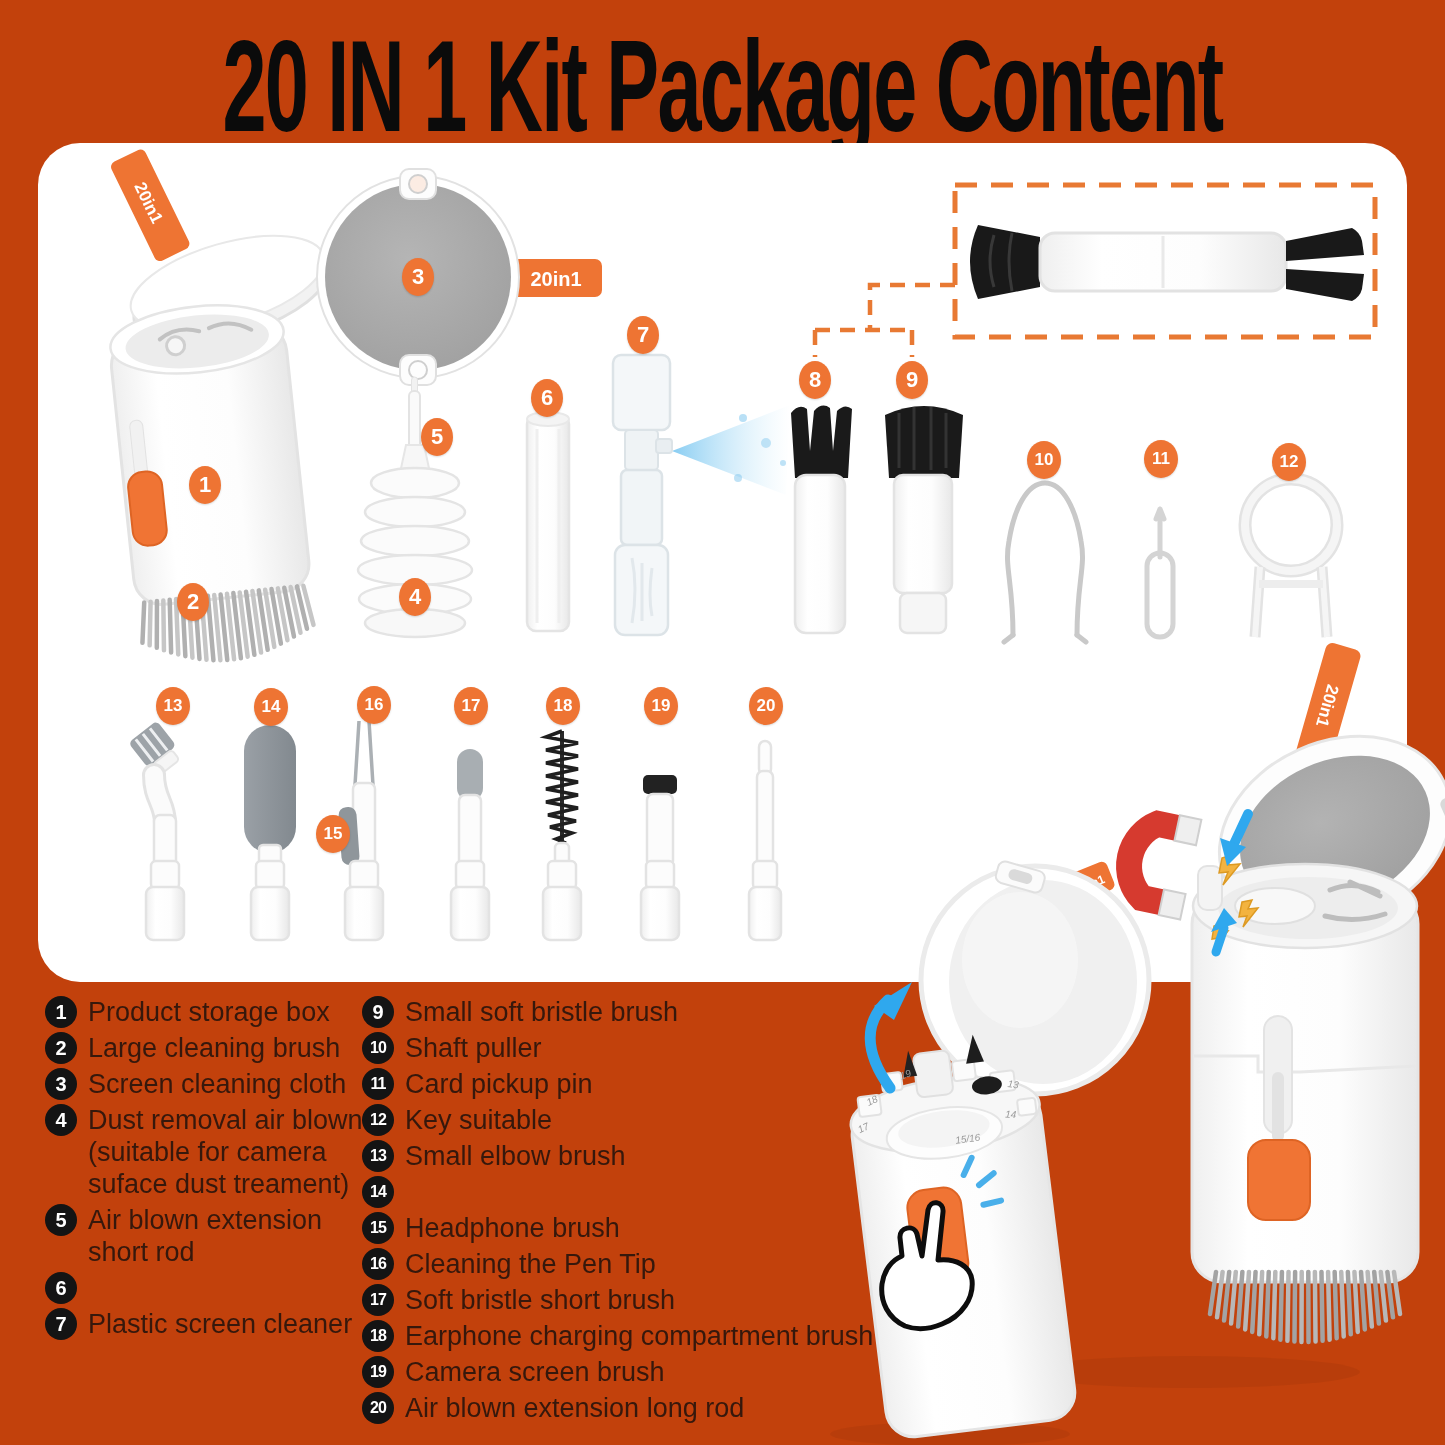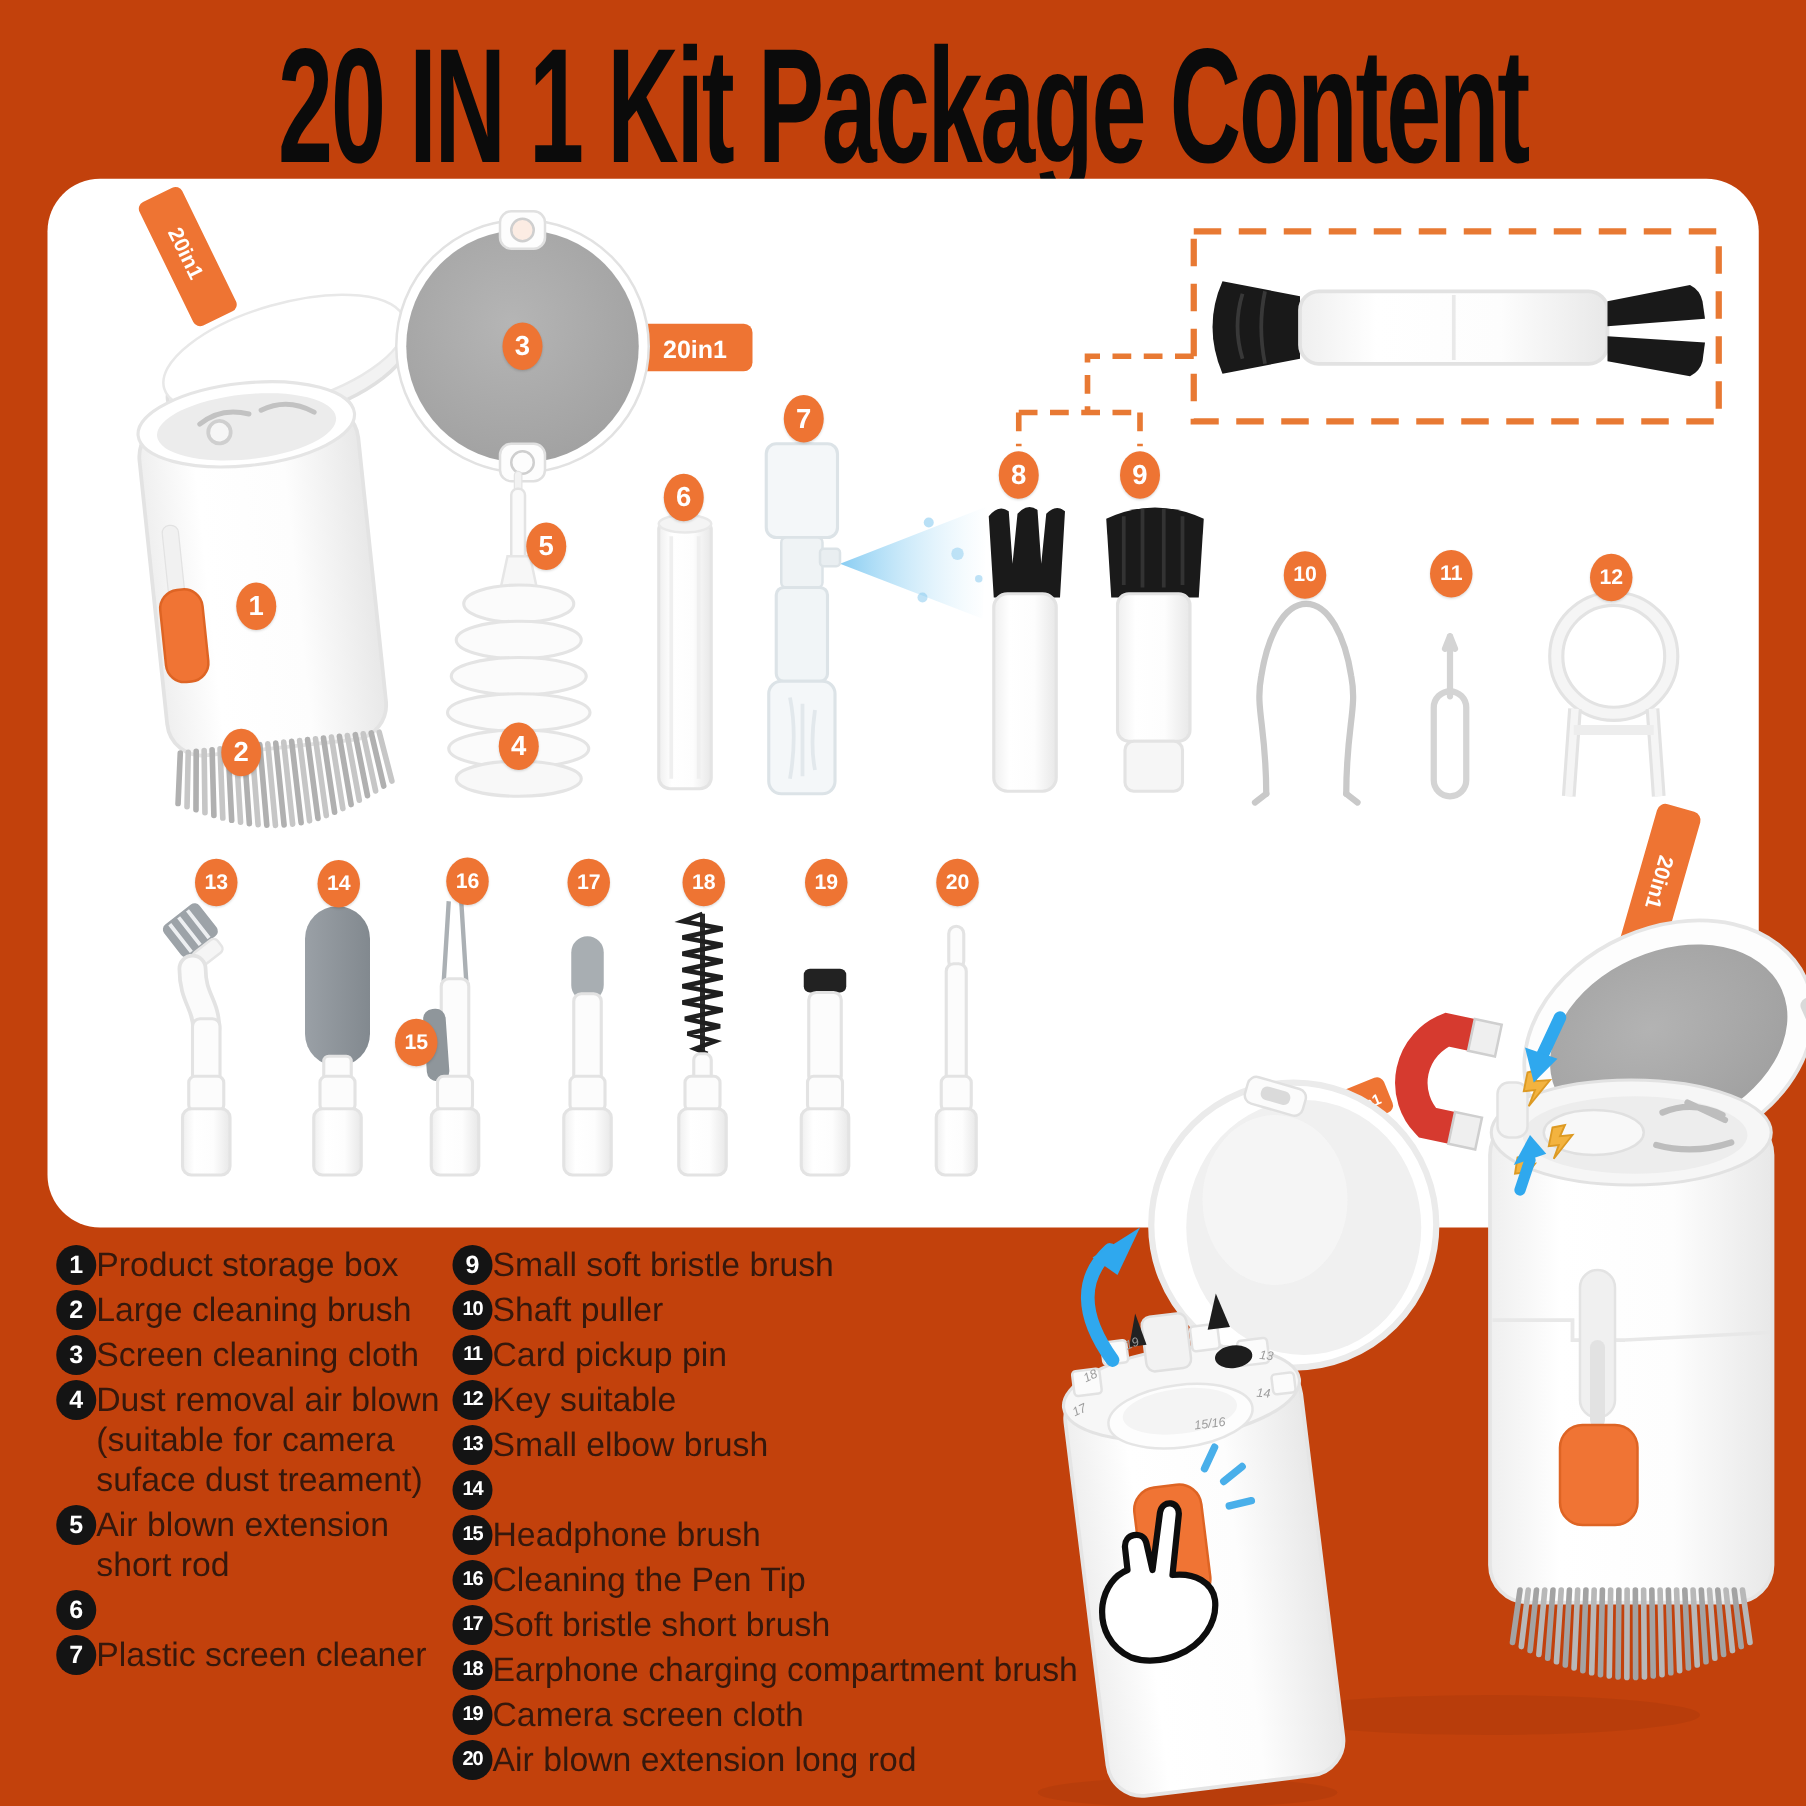--- a/index.html
+++ b/index.html
@@ -17,21 +17,21 @@
          justify-content:center;box-shadow:0 1px 2px rgba(0,0,0,.15);}
   .badge.two{font-size:17px;width:34px;}
   .box-art{position:absolute;left:830px;top:620px;}
   .legend-col{position:absolute;top:996px;display:flex;flex-direction:column;}
   .legend-col.left{left:45px;width:330px;}
   .legend-col.right{left:362px;width:600px;}
   .lrow{display:flex;align-items:flex-start;margin-bottom:4px;}
   .lnum{flex:0 0 32px;width:32px;height:32px;border-radius:50%;background:#141414;color:#fff;
         font-weight:700;font-size:20px;display:flex;align-items:center;justify-content:center;}
   .lnum.two{font-size:16px;letter-spacing:-1px;}
-  .ltext{font-size:27px;line-height:32px;color:#36180c;white-space:pre-line;}
+  .ltext{margin-left:11px;font-size:27px;line-height:32px;color:#36180c;white-space:pre-line;}
   .legend-col.right .ltext{white-space:nowrap;}
 </style>
 </head>
 <body>
 
 <div class="stage">
 
   <div class="title">20 IN 1 Kit Package Content</div>
 
   <div class="panel">
@@ -483,21 +483,21 @@
     <span class="ltext">Soft bristle short brush</span>
   </div>
 
   <div class="lrow">
     <span class="lnum two">18</span>
     <span class="ltext">Earphone charging compartment brush</span>
   </div>
 
   <div class="lrow">
     <span class="lnum two">19</span>
-    <span class="ltext">Camera screen cloth</span>
+    <span class="ltext">Camera screen brush</span>
   </div>
 
   <div class="lrow">
     <span class="lnum two">20</span>
     <span class="ltext">Air blown extension long rod</span>
   </div>
 </div>
 
 </div>
 

